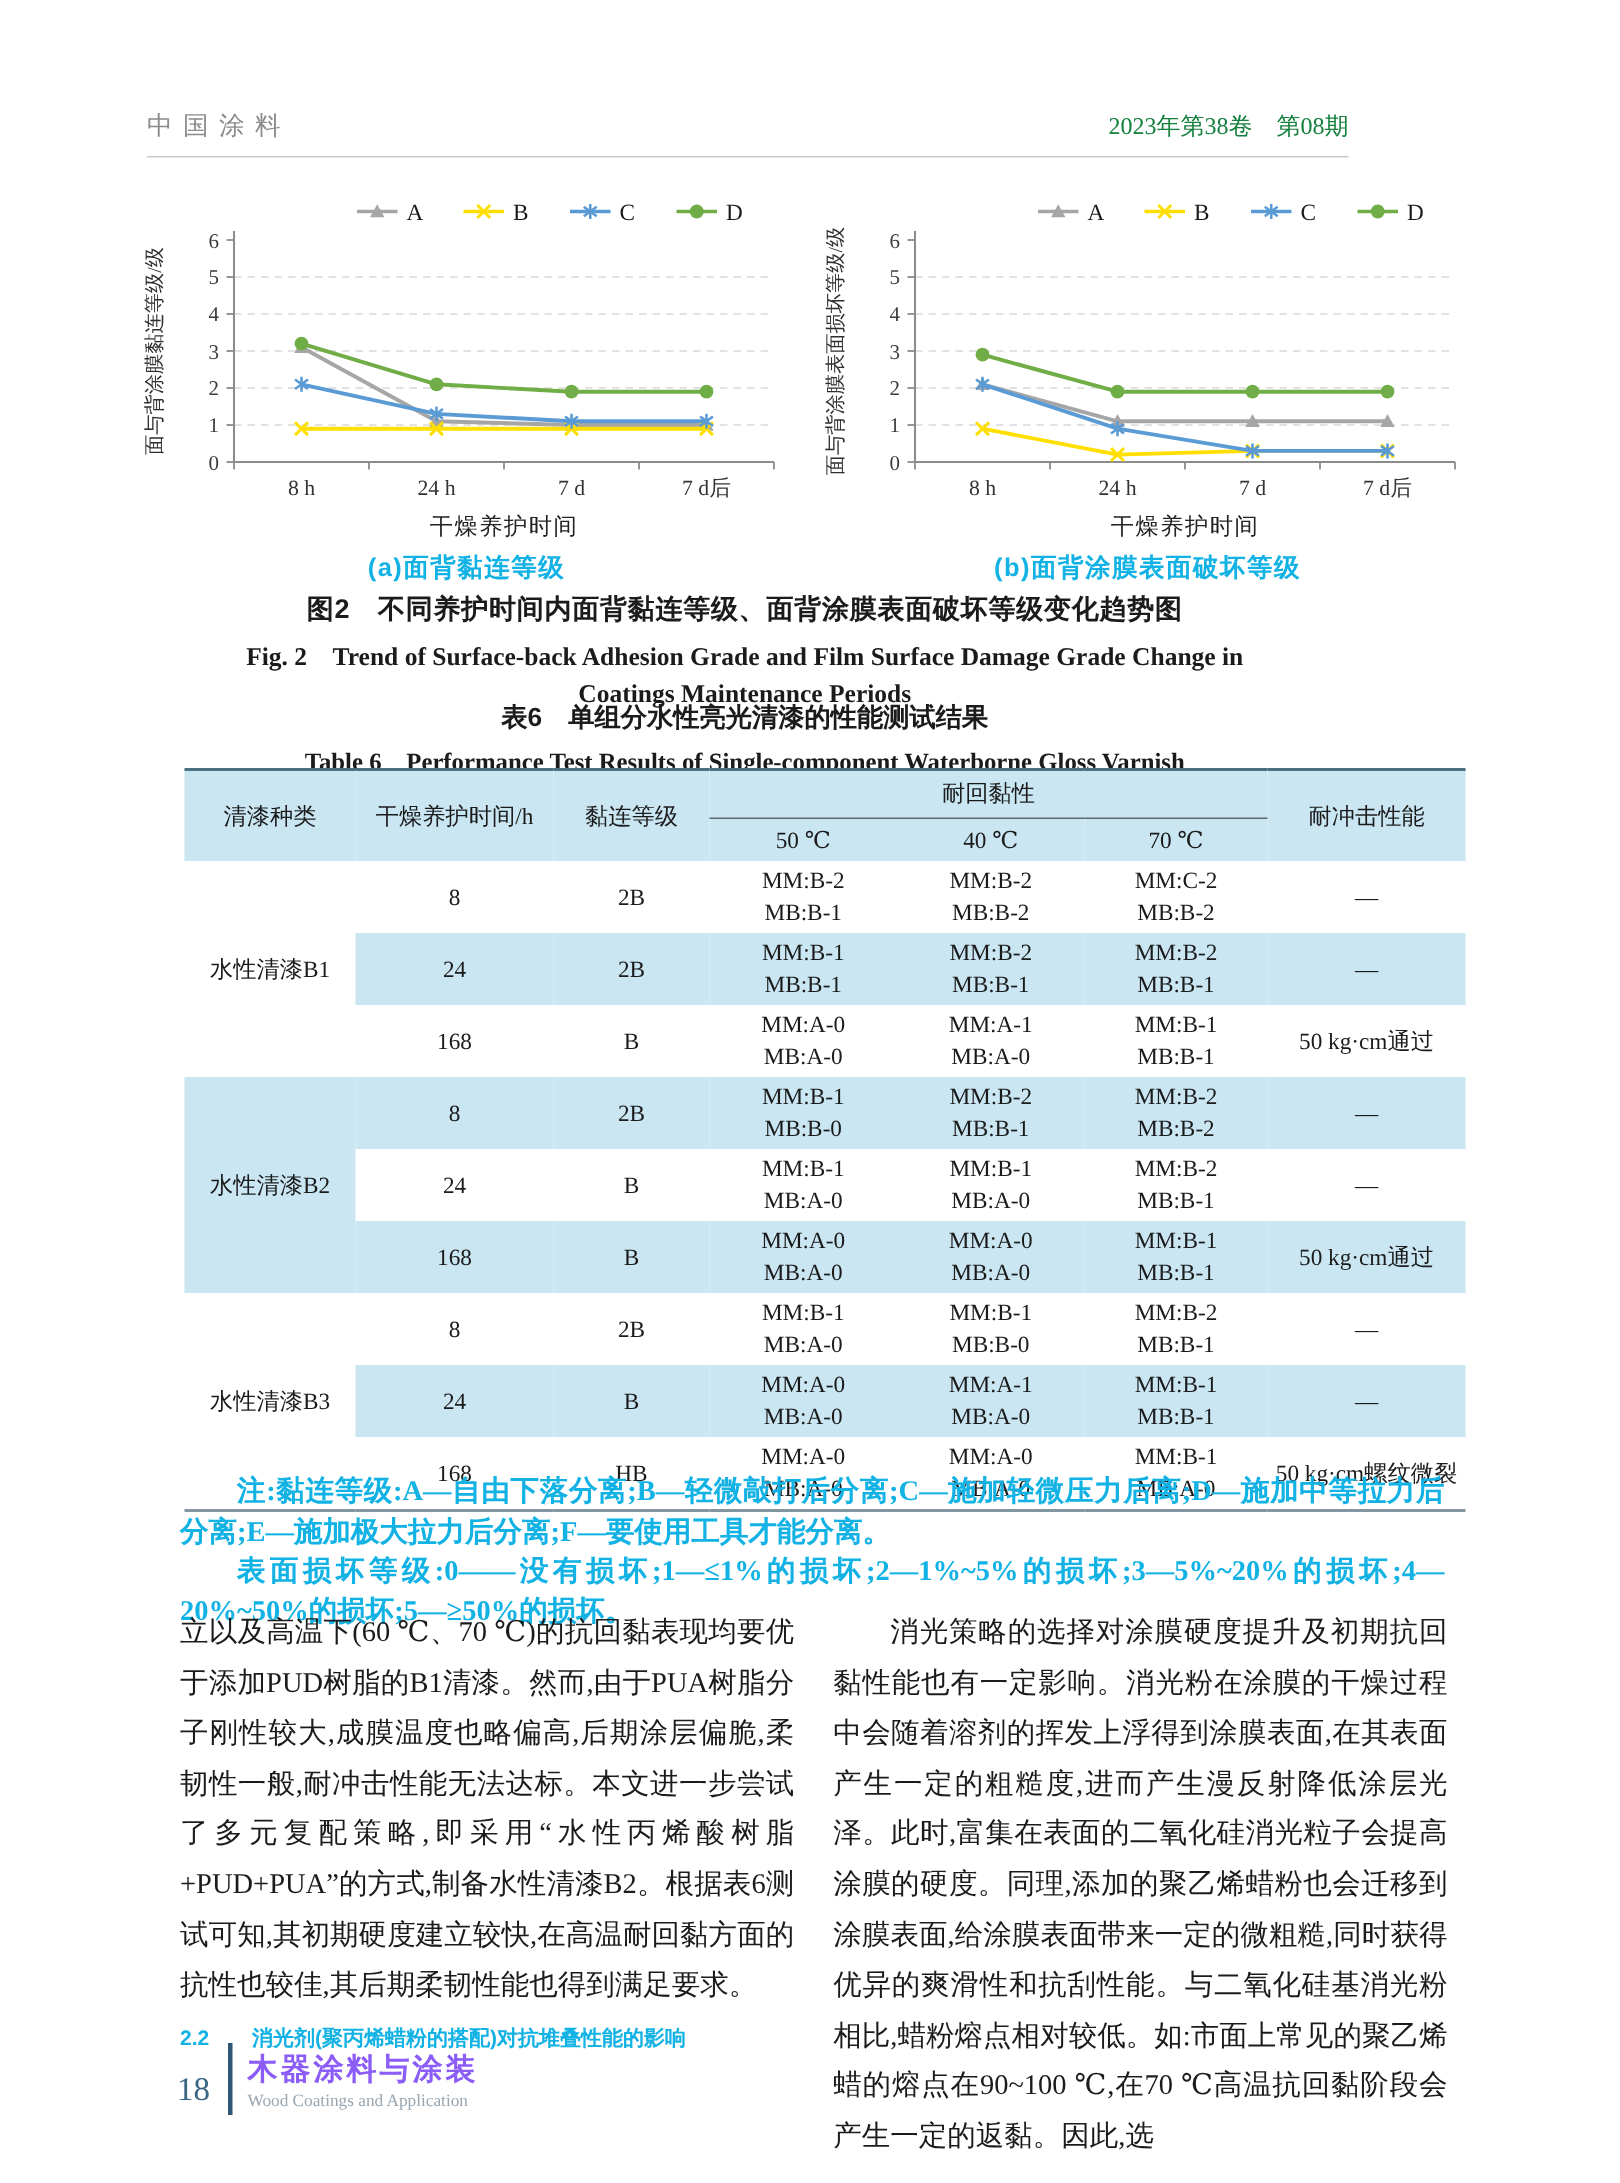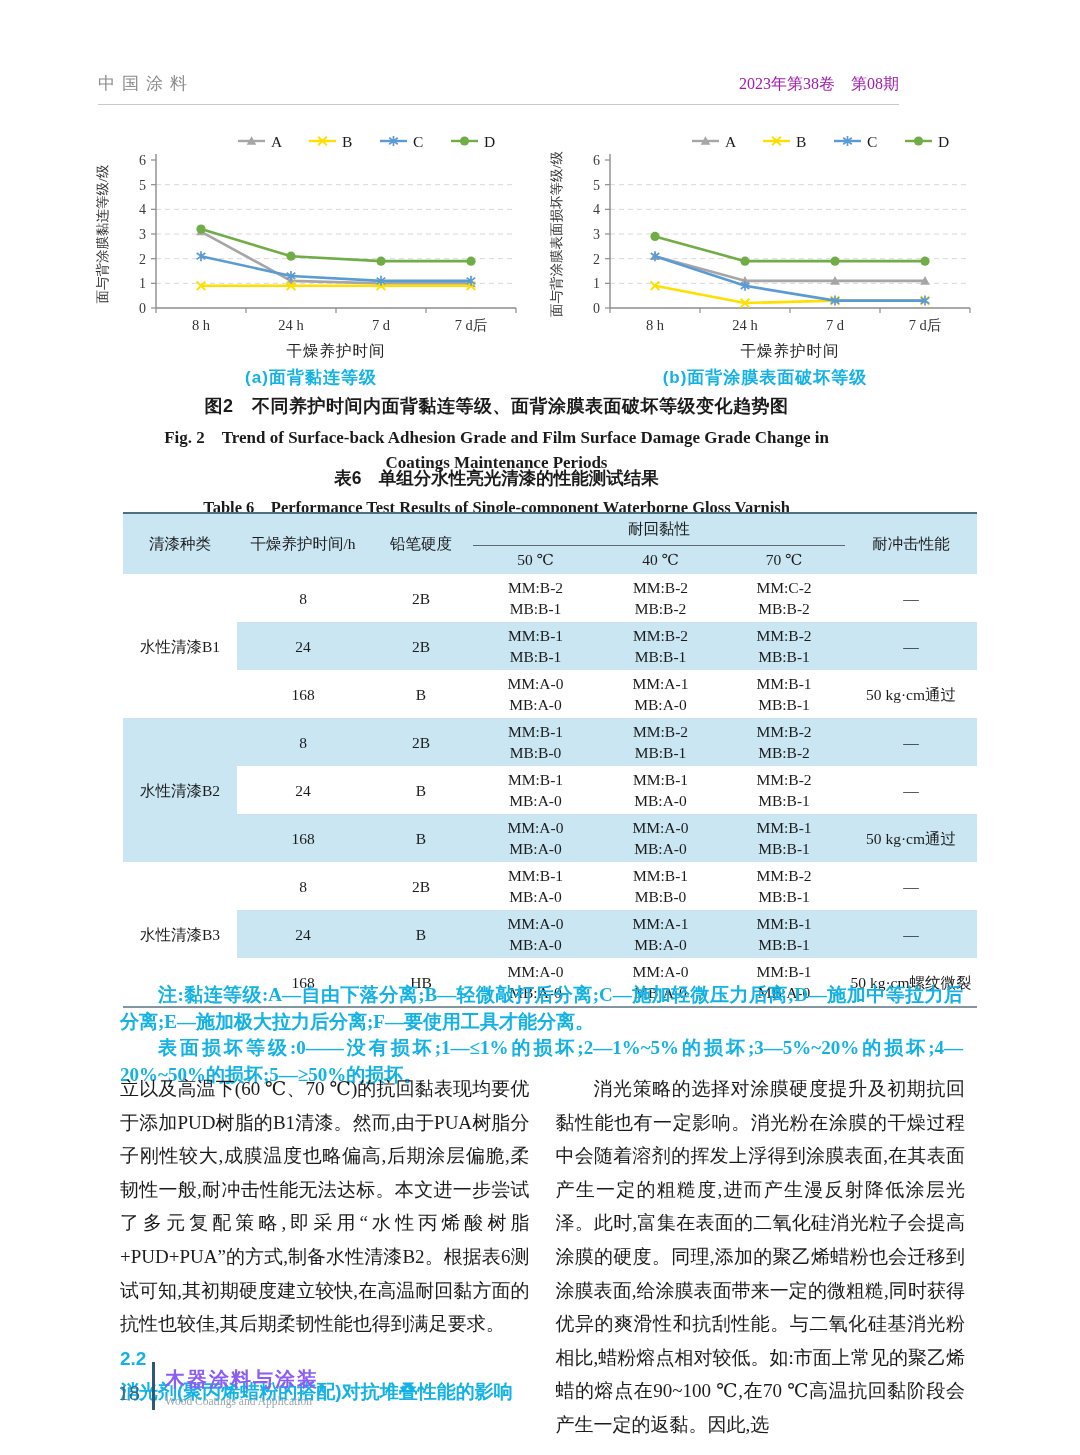--- a/index.html
+++ b/index.html
@@ -5,21 +5,21 @@
   html,body{margin:0;padding:0;}
   body{width:1080px;height:1455px;background:#ffffff;
        font-family:"Liberation Serif","DejaVu Serif",serif;color:#1b1b1b;}
   .page{position:relative;width:993px;height:1455px;overflow:hidden;background:#fff;}
 
   
   .phead{position:absolute;left:98px;right:94px;top:72px;display:flex;
          justify-content:space-between;align-items:flex-end;padding-bottom:9px;
          border-bottom:1.5px solid #c9c9c9;color:#8b8b8b;}
   .phead .jname{font-size:17px;letter-spacing:7px;font-family:"Liberation Sans","DejaVu Sans",sans-serif;}
-  .phead .jissue{font-size:16px;color:#a21caf;}
+  .phead .jissue{font-size:16px;color:#15803d;}
 
   
   .charts{position:absolute;top:126px;left:92px;display:flex;gap:16px;}
   .chartblock{width:438px;}
   .chartcap{text-align:center;font-size:17px;font-weight:bold;color:#13b2e4;
             margin-top:2px;font-family:"Liberation Sans","DejaVu Sans",sans-serif;letter-spacing:1px;}
 
   
   .figcap{position:absolute;top:394px;left:0;width:100%;text-align:center;}
   .figcap .cn{font-size:18px;font-weight:bold;font-family:"Liberation Sans","DejaVu Sans",sans-serif;letter-spacing:.5px;}
@@ -45,22 +45,22 @@
   
   .notes{position:absolute;left:120px;top:982px;width:843px;color:#13b2e4;
          font-weight:bold;font-size:19px;line-height:26.5px;text-align:justify;}
   .notes p{margin:0;text-indent:2em;}
 
   
   .bodycols{position:absolute;left:120px;top:1072px;width:845px;display:flex;gap:26px;}
   .col{width:410px;font-size:19px;line-height:33.6px;text-align:justify;}
   .col p{margin:0;}
   .col p.ind{text-indent:2em;}
-  .sechead{display:flex;color:#13b2e4;font-weight:bold;font-size:19px;line-height:33px;
-           font-family:"Liberation Sans","DejaVu Sans",sans-serif;margin-top:1px;flex-direction:column;}
+  .sechead{display:flex;color:#13b2e4;font-weight:bold;font-size:14px;line-height:33px;
+           font-family:"Liberation Sans","DejaVu Sans",sans-serif;margin-top:1px;}
   .sechead .num{width:48px;flex:none;}
   .sechead .txt{flex:1;text-align:left;}
 
   
   .pfoot{position:absolute;left:118px;top:1362px;display:flex;align-items:center;justify-content:space-between;}
   .pfoot .pno{font-size:22px;color:#3a6583;margin-right:12px;margin-top:14px;}
   .pfoot .bar{width:3px;height:48px;background:#2f5878;margin-right:10px;}
   .pfoot .ft .cn{font-size:20px;font-weight:bold;color:#8b5cf6;
                  font-family:"Liberation Sans","DejaVu Sans",sans-serif;letter-spacing:2px;}
   .pfoot .ft .en{font-size:11.5px;color:#98a6b1;margin-top:2px;}
@@ -228,21 +228,21 @@
     <div class="cn">表6　单组分水性亮光清漆的性能测试结果</div>
     <div class="en">Table 6　Performance Test Results of Single-component Waterborne Gloss Varnish</div>
   </div>
 
   <div class="tblwrap">
     <table class="perf">
       <thead>
         <tr>
           <th class="c1" rowspan="2">清漆种类</th>
           <th class="c2" rowspan="2">干燥养护时间/h</th>
-          <th class="c3" rowspan="2">铅笔硬度</th>
+          <th class="c3" rowspan="2">黏连等级</th>
           <th class="grp" colspan="3">耐回黏性</th>
           <th class="c7" rowspan="2">耐冲击性能</th>
         </tr>
         <tr>
           <th class="c4">50 ℃</th>
           <th class="c5">40 ℃</th>
           <th class="c6">70 ℃</th>
         </tr>
       </thead>
       <tbody>

